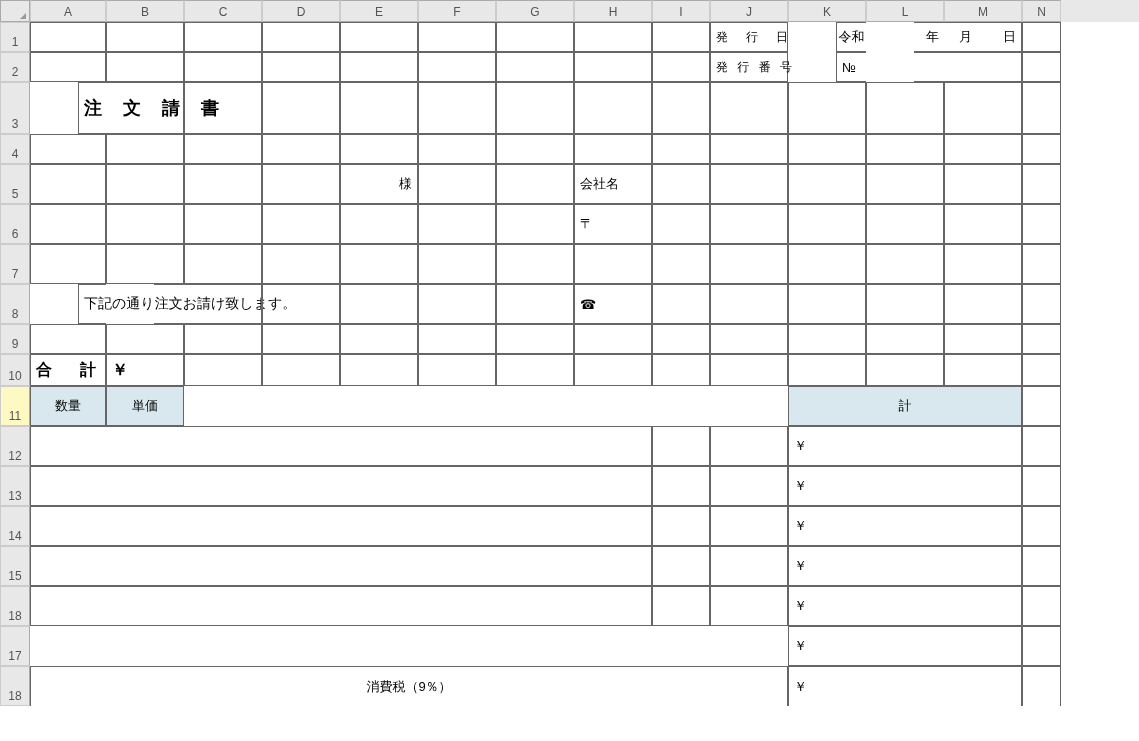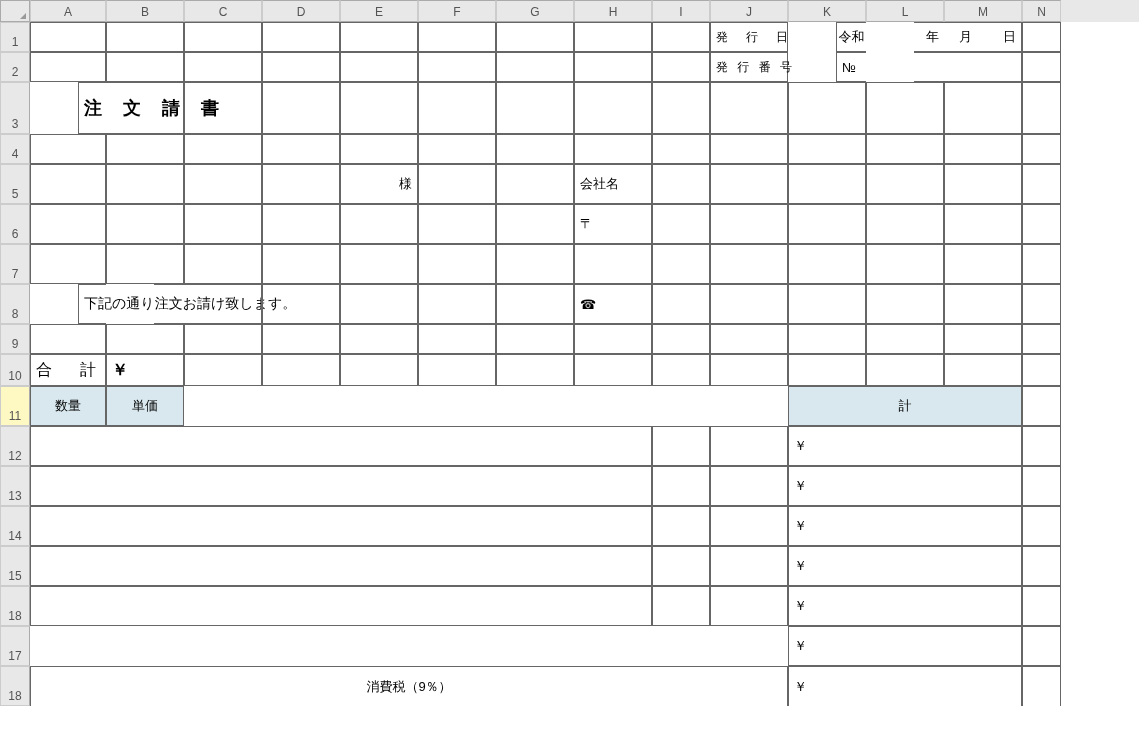--- a/index.html
+++ b/index.html
@@ -13,21 +13,21 @@
     .body-row { display:grid; grid-template-columns:30px 76px 78px 78px 78px 78px 78px 78px 78px 58px 78px 78px 78px 78px 39px; }
     .rownum { background:#e8e8e8; border:1px solid #ccc; border-right:1px solid #aaa; text-align:center; font-size:12px; color:#555; display:flex; align-items:flex-end; justify-content:center; padding-bottom:2px; }
     .cell { border:1px solid #666; display:flex; align-items:center; padding:0 5px; white-space:nowrap; overflow:visible; }
     .r1 .cell,.r2 .cell{ height:30px; }
     .r3 .cell{ height:52px; }
     .r4 .cell{ height:30px; }
     .r5 .cell,.r6 .cell{ height:40px; }
     .r7 .cell{ height:40px; }
     .r8 .cell{ height:40px; }
     .r9 .cell{ height:30px; }
-    .r10 .cell{ height:32px; }
+    .r10 .cell{ height:32px;font-weight:bold; }
     .r11 .cell{ height:40px; justify-content:center; background:#d9e8ee; }
     .r12 .cell,.r13 .cell,.r14 .cell,.r15 .cell,.r16 .cell,.r17 .cell,.r18 .cell{ height:40px; }
     .c-big { font-size:18px; letter-spacing:8px; font-weight:700; }
     .ls-wide { letter-spacing:6px; font-size:13px; }
     .ls-med { letter-spacing:3px; font-size:12px; }
     .txt-right { justify-content:flex-end; }
     .txt-center { justify-content:center; }
     .no-r { border-right:none;margin-left:48px; }
     .no-l { border-left:none; }
   </style>

